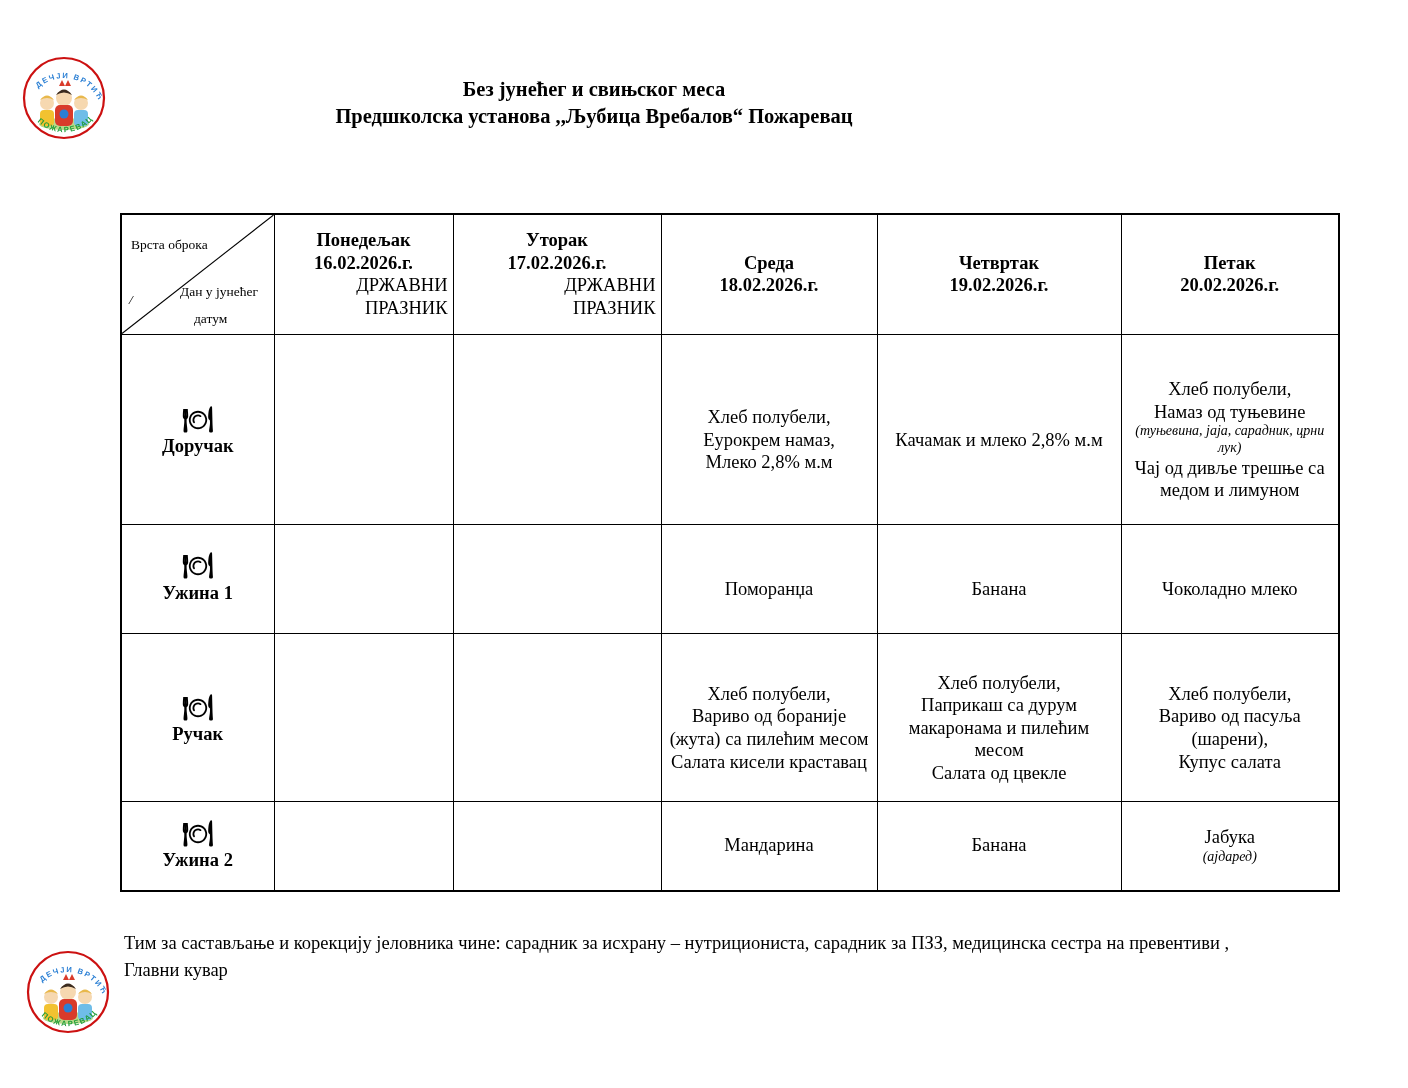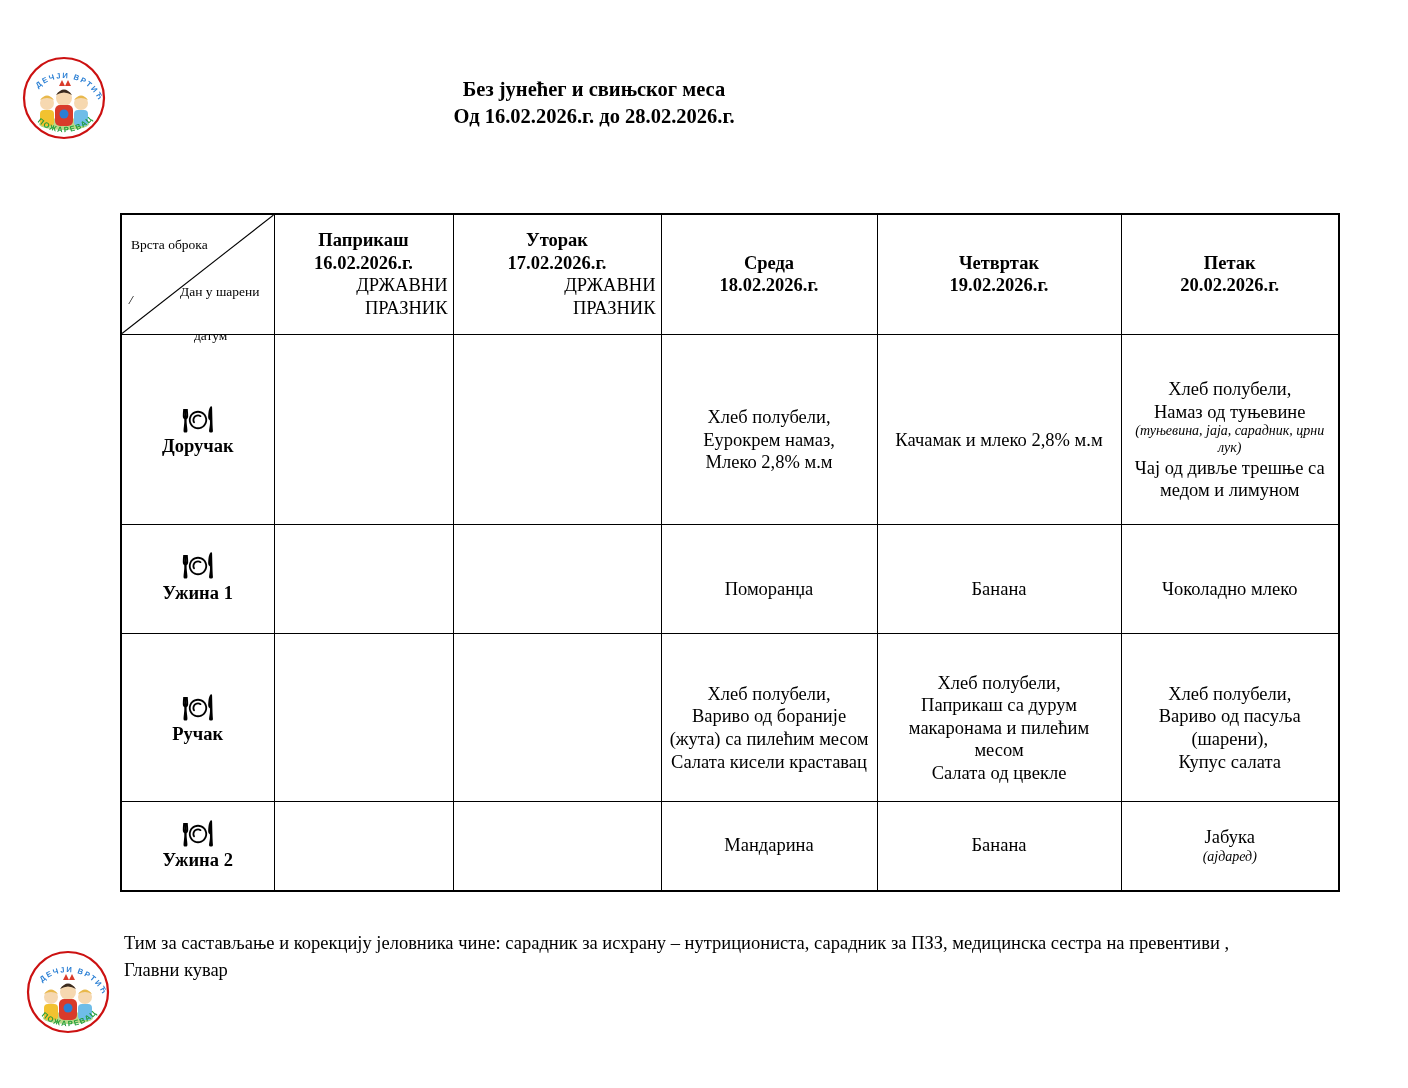--- a/index.html
+++ b/index.html
@@ -106,21 +106,21 @@
   .corner .c-dan {
     position: absolute;
     left: 58px;
     top: 69px;
     font-size: 13.5px;
     white-space: nowrap;
   }
   .corner .c-datum {
     position: absolute;
     left: 72px;
-    top: 113px;
+    top: 96px;
     font-size: 13.5px;
     white-space: nowrap;
   }
 
   
   .day-head {
     font-weight: bold;
     font-size: 19.5px;
     line-height: 1.24;
     height: 120px;
@@ -213,47 +213,47 @@
       <textPath href="#arcTop" startOffset="20%">ДЕЧЈИ ВРТИЋ</textPath>
     </text>
     <text font-size="7.6" font-family="Liberation Sans, sans-serif" font-weight="bold" fill="#1f9e3a" letter-spacing="1.4">
       <textPath href="#arcBot" startOffset="22%">ПОЖАРЕВАЦ</textPath>
     </text>
   </svg>
 </div>
 
 <div class="doc-header">
   <div class="line-b">Без јунећег и свињског меса</div>
-  <div class="line-b">Од 16.02.2026.г. до 28.02.2026.г.</div>
+  <div class="line-b">Предшколска установа ,,Љубица Вребалов“ Пожаревац</div>
 </div>
 
 <table class="menu-table">
   <colgroup>
     <col class="col-meal">
       <col class="col-mon">
       <col class="col-tue">
     <col class="col-wed">
       <col class="col-thu">
       <col class="col-fri">
   </colgroup>
   <tbody>
 
     <tr>
       <td class="corner b-right-thick b-bottom-thick">
         <svg class="diag" viewBox="0 0 153 120" preserveAspectRatio="none">
           <line x1="0" y1="120" x2="153" y2="0" stroke="#000" stroke-width="1.1" vector-effect="non-scaling-stroke"></line>
         </svg>
         <span class="c-vrsta">Врста оброка</span>
         <span class="c-slash">/</span>
-        <span class="c-dan">Дан у шарени</span>
+        <span class="c-dan">Дан у јунећег</span>
         <span class="c-datum">датум</span>
       </td>
 
       <td class="day-head b-bottom-thick">
-        <div>Паприкаш</div>
+        <div>Понедељак</div>
         <div>16.02.2026.г.</div>
         <div class="holiday">ДРЖАВНИ</div>
         <div class="holiday">ПРАЗНИК</div>
       </td>
 
       <td class="day-head b-bottom-thick">
         <div>Уторак</div>
         <div>17.02.2026.г.</div>
         <div class="holiday">ДРЖАВНИ</div>
         <div class="holiday">ПРАЗНИК</div>

